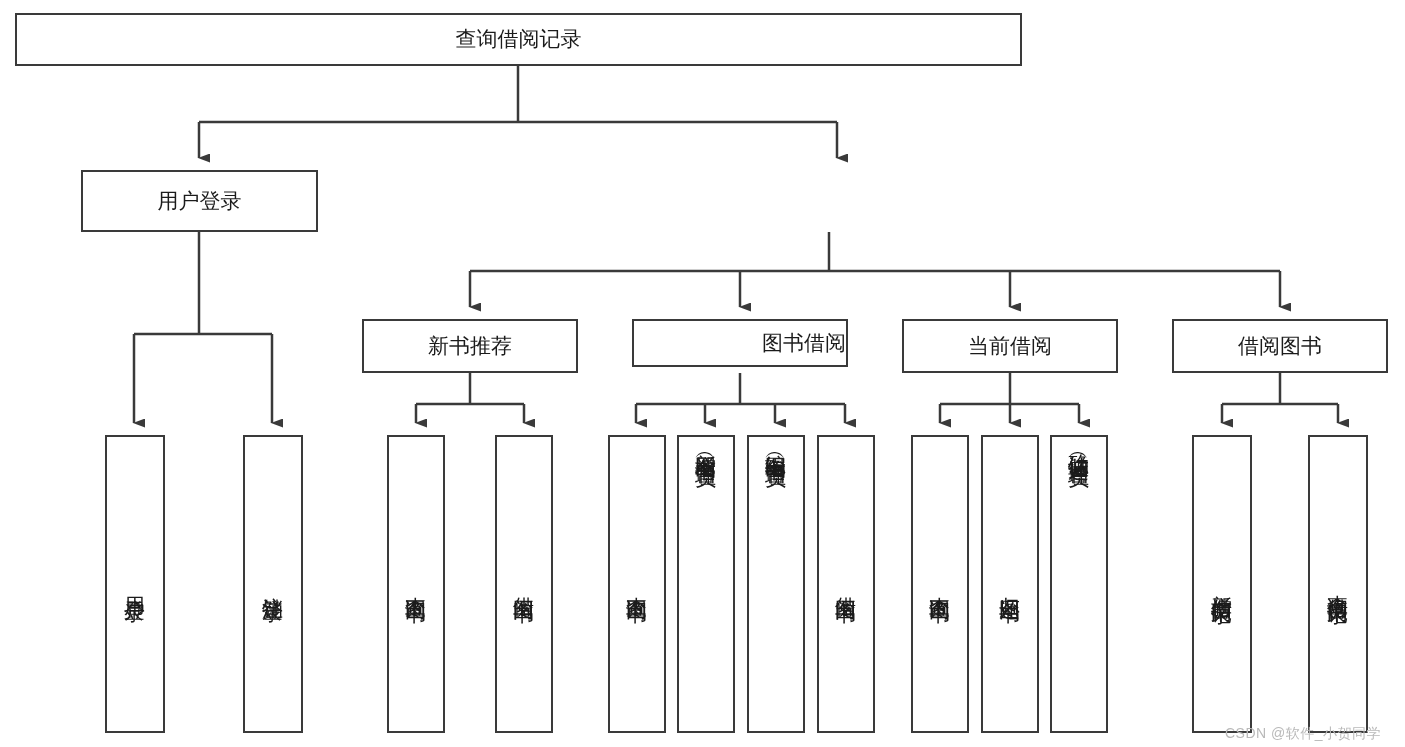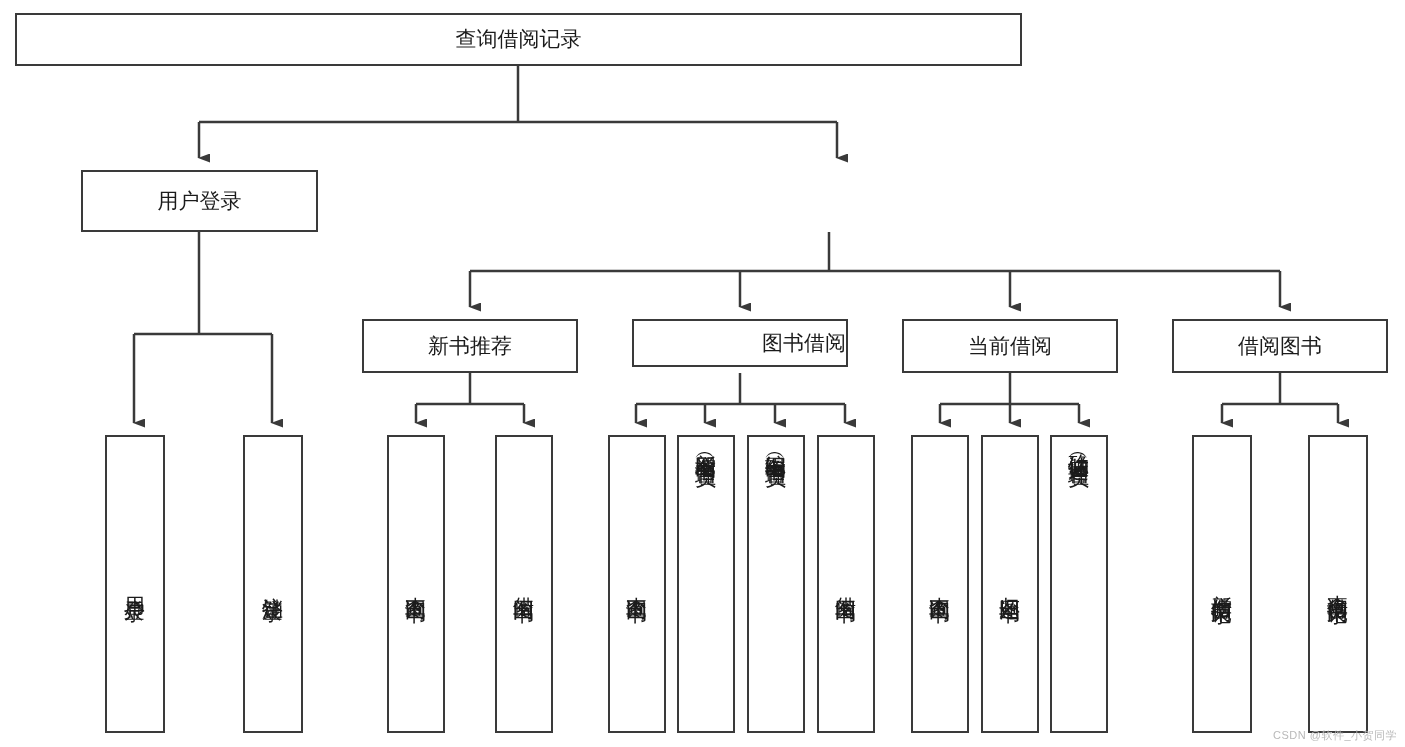--- a/index.html
+++ b/index.html
@@ -59,23 +59,23 @@
     font-size: 21px;
     letter-spacing: 2px;
     line-height: 1;
     white-space: nowrap;
   }
   .node.vertical.center-v {
     align-items: center;
   }
   .watermark {
     position: absolute;
-    right: 8px;
+    right: 24px;
     bottom: 4px;
-    font-size: 11px;
+    font-size: 14px;
     color: #b9b9b9;
     letter-spacing: 0.5px;
     white-space: nowrap;
     user-select: none;
   }
 </style>
 </head>
 <body>
 
 <div id="canvas">

